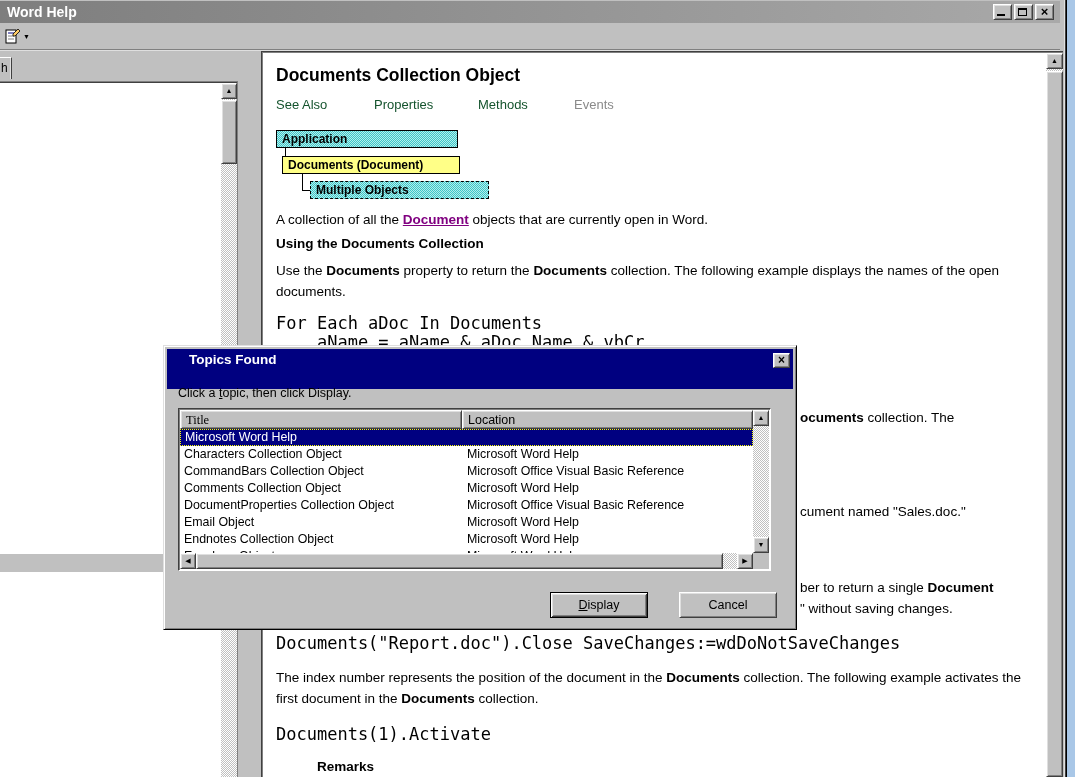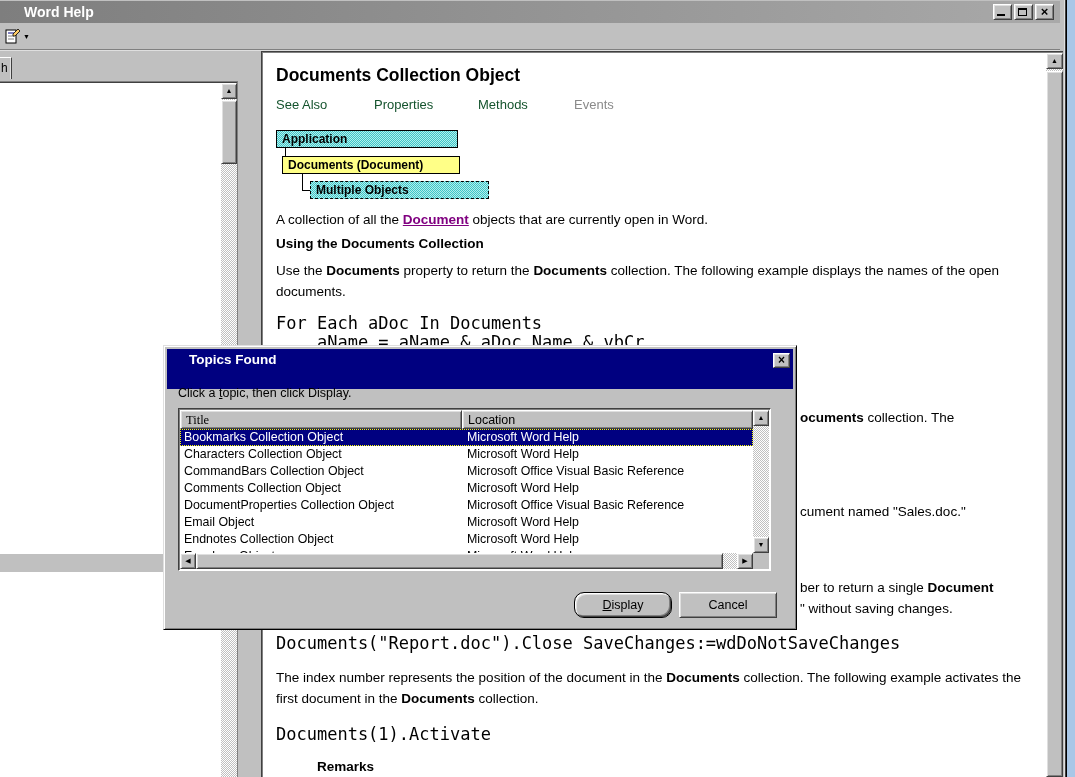--- a/index.html
+++ b/index.html
@@ -4,21 +4,21 @@
 <style>
   * { margin:0; padding:0; box-sizing:border-box; }
   html,body { width:1075px; height:777px; overflow:hidden; }
   body { position:relative; background:#a9c7e7; font-family:"Liberation Sans", sans-serif; color:#000; }
 
   
   .window { position:absolute; left:0; top:0; width:1067px; height:777px; background:#c0c0c0;
             border-right:1px solid #000; box-shadow: inset -1px 0 0 #404040, inset -2px 0 0 #dfdfdf; }
   .titlebar { position:absolute; left:0; top:1px; width:1060px; height:22px;
               background:linear-gradient(90deg,#7e7e7e,#a9a9a9); color:#fff;
-              font-size:14px; font-weight:bold; line-height:22px; padding-left:24px; }
+              font-size:14px; font-weight:bold; line-height:22px; padding-left:7px; }
   .tb-btns { position:absolute; right:6px; top:3px; display:flex; gap:2px; }
   .tb-btn { width:19px; height:16px; background:#c0c0c0; position:relative;
             border:1px solid; border-color:#fff #404040 #404040 #fff;
             box-shadow: inset 1px 1px 0 #dfdfdf, inset -1px -1px 0 #808080; }
   .glyph-min { position:absolute; left:3px; bottom:3px; width:8px; height:2px; background:#000; }
   .glyph-max { position:absolute; left:3px; top:3px; width:9px; height:8px; border:1px solid #000; border-top-width:2px; }
   .glyph-x { position:absolute; width:100%; text-align:center; top:-1px; font-size:13px; font-weight:bold; line-height:15px; color:#000; }
 
   .toolbar { position:absolute; left:0; top:23px; width:1060px; height:26px; background:#c0c0c0; }
   .tool-btn { position:absolute; left:4px; top:3px; width:28px; height:20px; display:flex; align-items:center; }
@@ -374,21 +374,20 @@
 
     <div class="dlg-instr"><span>Click a </span><span class="u">t</span><span>opic, then click Display.</span></div>
 
     <div class="dlg-table">
       <div class="hdr-cell hdr-title"><span>Title</span></div>
       <div class="hdr-cell hdr-loc"><span>Location</span></div>
 
       <div class="tbl-rows">
 
           <div class="tbl-row selected">
-            <span class="cell-title">Bookmarks Collection Object</span>
             <span class="cell-loc">Microsoft Word Help</span>
           </div>
 
           <div class="tbl-row">
             <span class="cell-title">Characters Collection Object</span>
             <span class="cell-loc">Microsoft Word Help</span>
           </div>
 
           <div class="tbl-row">
             <span class="cell-title">CommandBars Collection Object</span>
@@ -426,17 +425,17 @@
         <div class="h-btn" style="top:auto; bottom:0; left:0;"><span>▼</span></div>
       </div>
       <div class="t-hscroll">
         <div class="h-btn" style="left:0;"><span>◀</span></div>
         <div class="h-thumb"></div>
         <div class="h-btn" style="right:0; left:auto;"><span>▶</span></div>
       </div>
       <div class="t-corner"></div>
     </div>
 
-    <div class="btn btn-default" style="left:410px; top:246px;border-radius:10px;"><span class="u">D</span><span>isplay</span></div>
+    <div class="btn btn-default" style="left:386px; top:246px;"><span class="u">D</span><span>isplay</span></div>
     <div class="btn btn-normal" style="left:515px; top:246px;"><span>Cancel</span></div>
   </div>
 
 </div>
 
 </body></html>

